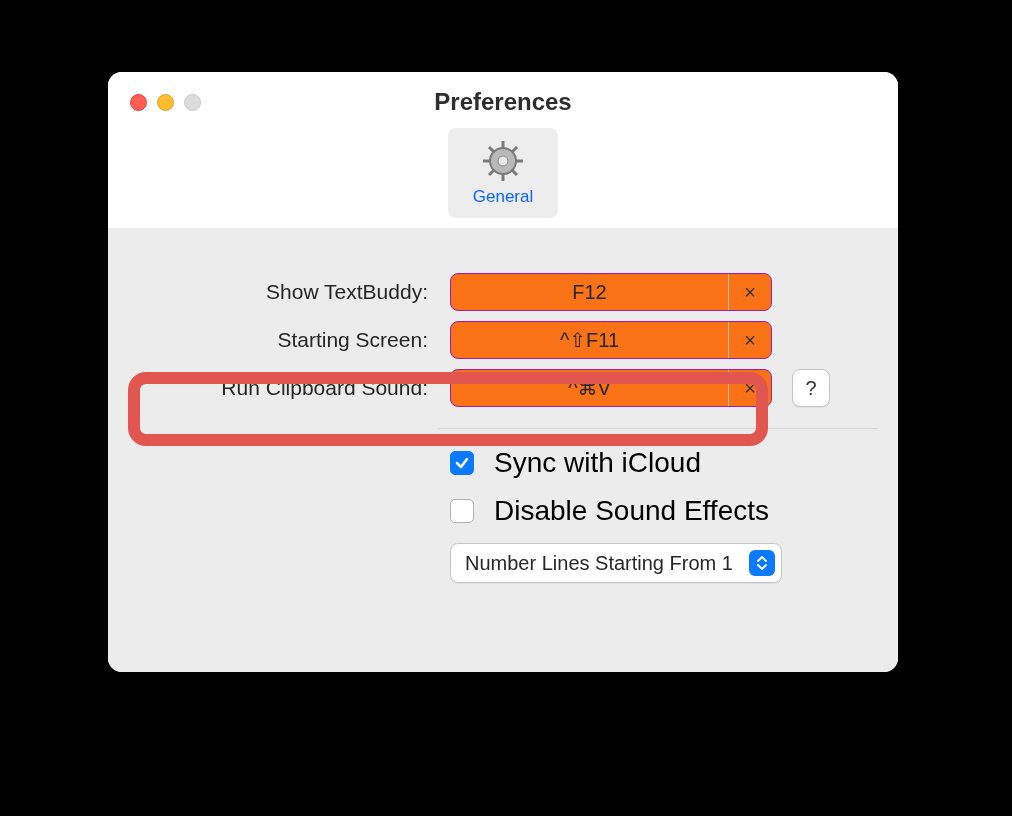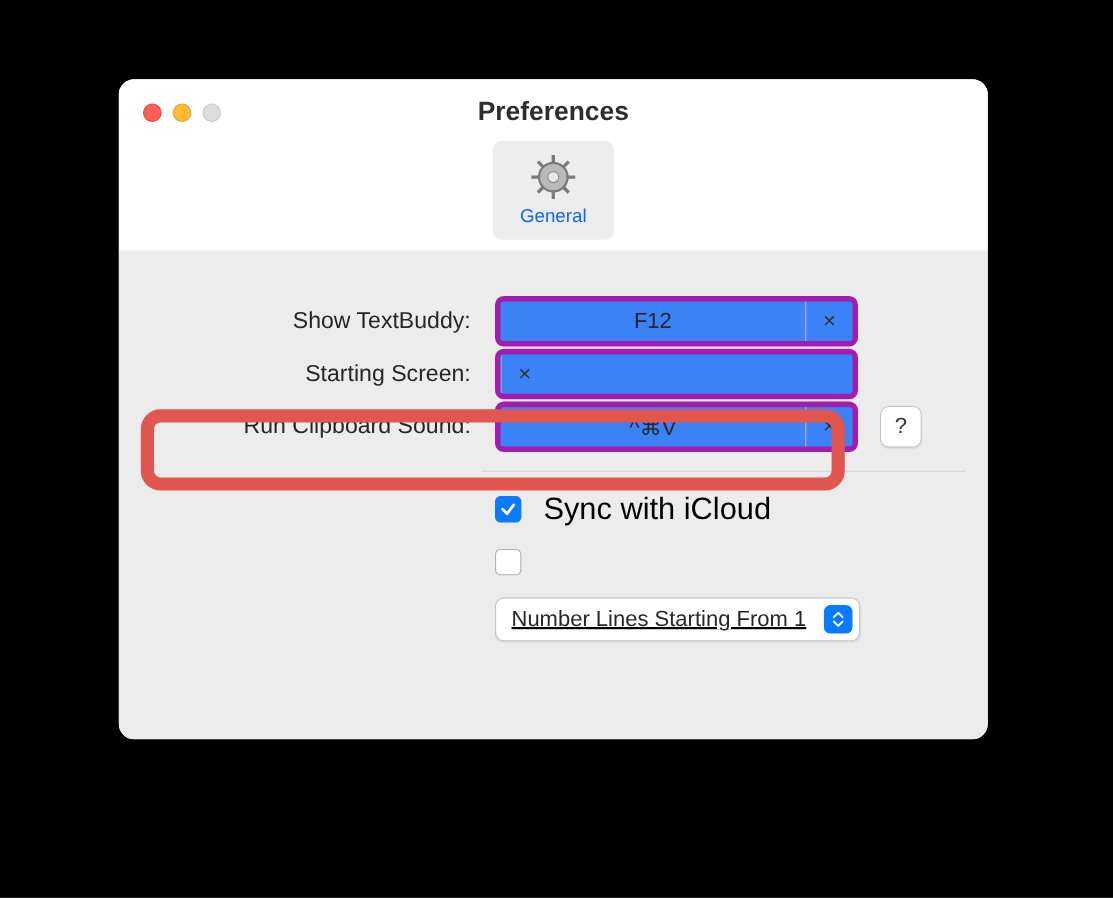--- a/index.html
+++ b/index.html
@@ -16,36 +16,36 @@
   .title{position:absolute;left:0;right:0;top:16px;text-align:center;
     font-weight:700;font-size:24px;color:#2d2d2d;}
   .tabs{position:absolute;left:0;right:0;top:56px;display:flex;justify-content:center;gap:16px;}
   .tab{width:110px;height:90px;border-radius:8px;display:flex;flex-direction:column;
     align-items:center;justify-content:center;gap:4px;font-size:17px;}
   .tab.active{background:#ededed;color:#0a66ff;}
   .tab .icon{width:44px;height:44px;display:flex;align-items:center;justify-content:center;}
   .body{position:absolute;left:0;right:0;top:156px;bottom:0;background:#ececec;padding-top:40px;}
   .row{display:flex;align-items:center;height:48px;gap:20px;position:relative;}
   .label{width:320px;text-align:right;font-size:21px;color:#262626;padding-right:2px;}
-  .shortcut{display:flex;align-items:center;width:320px;height:36px;border:5px solid #a21caf;
-    border-radius:8px;background:#3b82f6;box-shadow:inset 0 1px 0 rgba(0,0,0,.04);overflow:hidden;justify-content:space-between;}
+  .shortcut{display:flex;align-items:center;width:320px;height:36px;border:1px solid #a21caf;
+    border-radius:8px;background:#f97316;box-shadow:inset 0 1px 0 rgba(0,0,0,.04);overflow:hidden;justify-content:space-between;}
   .shortcut .val{flex:1;text-align:center;font-size:20px;color:#262626;}
   .shortcut .clear{width:42px;height:100%;display:flex;align-items:center;justify-content:center;
     border-left:1px solid #b8b8b8;font-size:20px;color:#333;}
   .help{width:36px;height:36px;border-radius:8px;border:1px solid #c4c4c4;background:#fff;
     display:flex;align-items:center;justify-content:center;font-size:20px;color:#333;
     box-shadow:0 1px 1px rgba(0,0,0,.06);}
   .divider{margin:16px 0 10px 330px;width:440px;border-top:1px solid #d6d6d6;}
   .check{width:22px;height:22px;border-radius:5px;border:1px solid #b0b0b0;background:#fff;
     display:inline-flex;align-items:center;justify-content:center;}
   .check.on{background:#0a7aff;border-color:#0a7aff;}
   .check.on svg{display:block;}
   .cklabel{font-size:28px;color:#000000;}
   .popup{display:inline-flex;align-items:center;height:38px;border:1px solid #c4c4c4;
-    border-radius:8px;background:#fff;box-shadow:0 1px 1px rgba(0,0,0,.06);text-decoration:underline;}
+    border-radius:8px;background:#fff;box-shadow:0 1px 1px rgba(0,0,0,.06);}
   .popup .ptxt{padding:0 14px;font-size:20px;color:#262626;white-space:nowrap;}
   .popup .caret{width:26px;height:26px;margin:0 6px 0 2px;border-radius:6px;
     background:#0a7aff;display:flex;flex-direction:column;align-items:center;justify-content:center;}
   .highlight{position:absolute;left:20px;top:300px;width:640px;height:74px;
     border:12px solid #e25650;border-radius:18px;box-sizing:border-box;pointer-events:none;}
 </style>
 </head>
 <body>
 
 <div class="window">
@@ -86,20 +86,21 @@
       <div class="label">Show TextBuddy:</div>
       <div class="shortcut">
         <div class="val">F12</div>
         <div class="clear">×</div>
       </div>
     </div>
 
     <div class="row">
       <div class="label">Starting Screen:</div>
       <div class="shortcut">
+        <div class="val">^⇧F11</div>
         <div class="clear">×</div>
       </div>
     </div>
 
     <div class="row">
       <div class="label">Run Clipboard Sound:</div>
       <div class="shortcut">
         <div class="val">^⌘V</div>
         <div class="clear">×</div>
       </div>
@@ -116,20 +117,21 @@
           </svg>
       </span>
       <span class="cklabel">Sync with iCloud</span>
     </div>
 
     <div class="row">
       <div class="label"></div>
       <span class="check">
         
       </span>
+      <span class="cklabel">Disable Sound Effects</span>
     </div>
 
     <div class="row" style="height:56px;">
       <div class="label"></div>
       <div class="popup">
         <span class="ptxt">Number Lines Starting From 1</span>
         <span class="caret">
           <svg width="10" height="16" viewBox="0 0 10 16">
               <path d="M1 6 L5 2 L9 6 M1 10 L5 14 L9 10" stroke="#fff" stroke-width="1.8" fill="none" stroke-linecap="round" stroke-linejoin="round"></path>
             </svg>

